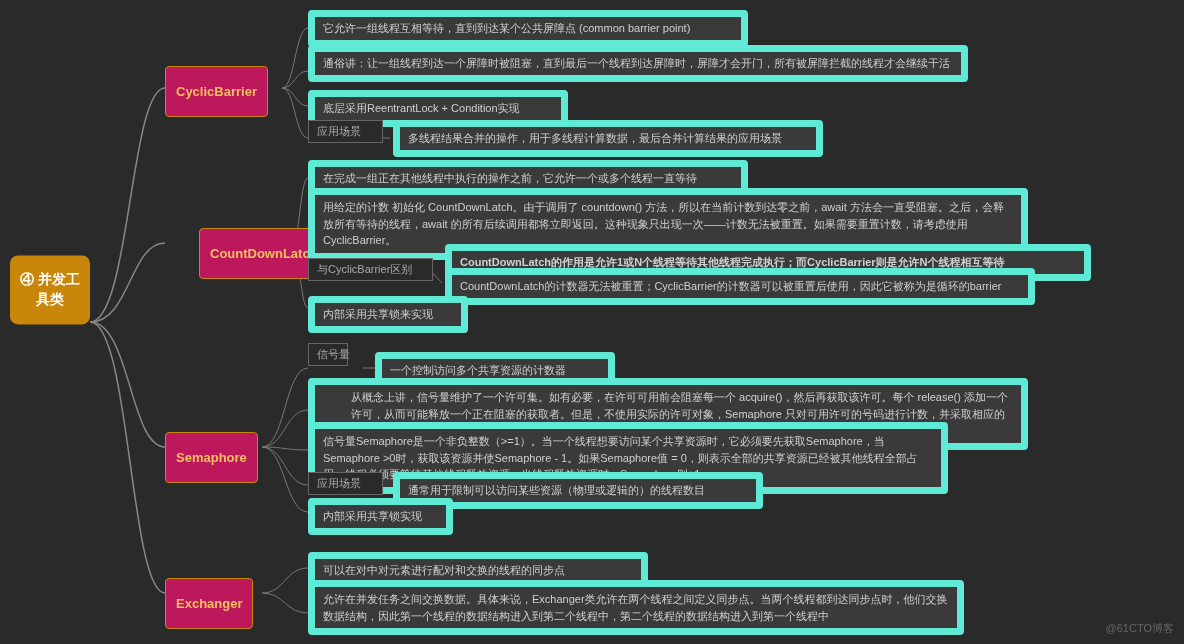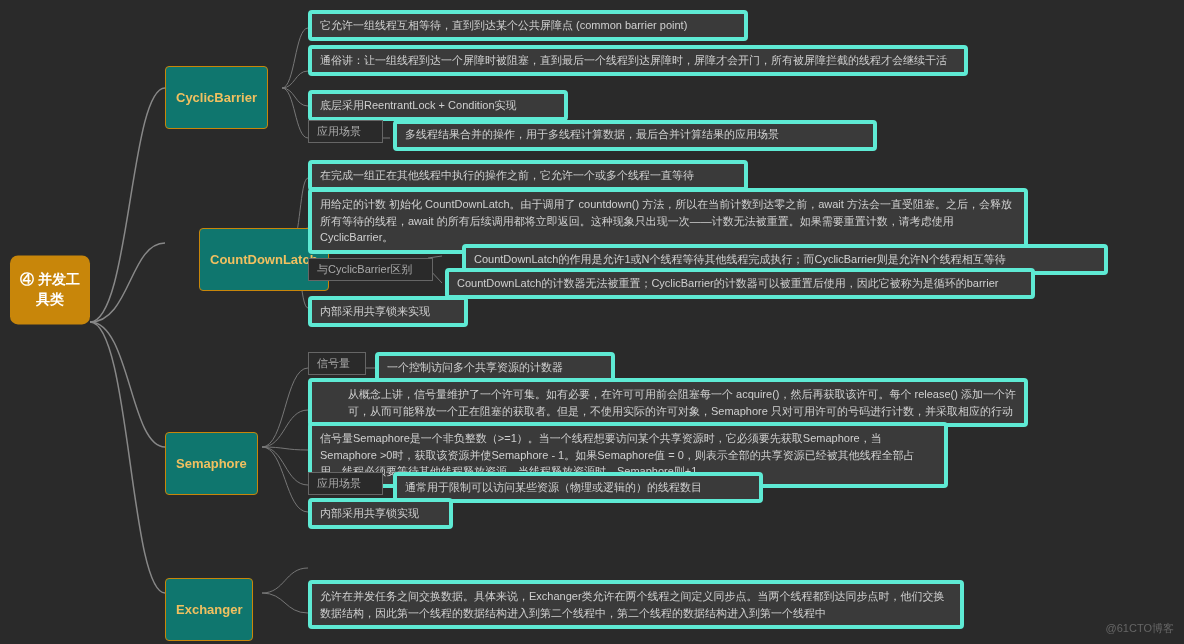--- a/index.html
+++ b/index.html
@@ -43,36 +43,36 @@
       font-size: 14px;
       font-weight: bold;
       color: #fff;
       line-height: 1.4;
       z-index: 10;
     }
 
     
     .l1-node {
       position: absolute;
-      background: #0f766e;
+      background: #be185d;
       border: 1px solid #c8860a;
       border-radius: 4px;
-      padding: 23px 10px;
+      padding: 17px 10px;
       color: #f0c060;
       font-size: 13px;
       font-weight: bold;
       white-space: nowrap;
       z-index: 10;
     }
 
     
     .l2-node {
       position: absolute;
       background: #3a3a3a;
-      border: 4px solid #5eead4;
+      border: 7px solid #5eead4;
       border-radius: 4px;
       padding: 4px 8px;
       color: #d0d0d0;
       font-size: 11px;
       z-index: 10;
       line-height: 1.4;
     }
 
     
     .label-node {
@@ -153,33 +153,34 @@
 
   <div class="l1-node" style="left:165px; top:66px;">CyclicBarrier</div>
   <div class="l1-node" style="left:163px; top:228px;margin-left:36px;">CountDownLatch</div>
   <div class="l1-node" style="left:165px; top:432px;">Semaphore</div>
   <div class="l1-node" style="left:165px; top:578px;">Exchanger</div>
 
   <div class="l2-node" style="left:308px; top:10px; width:440px;">它允许一组线程互相等待，直到到达某个公共屏障点 (common barrier point)</div>
   <div class="l2-node" style="left:308px; top:45px; width:660px;">通俗讲：让一组线程到达一个屏障时被阻塞，直到最后一个线程到达屏障时，屏障才会开门，所有被屏障拦截的线程才会继续干活</div>
   <div class="l2-node" style="left:308px; top:90px; width:260px;">底层采用ReentrantLock + Condition实现</div>
   <div class="label-node" style="left:308px; top:120px; width:75px;">应用场景</div>
-  <div class="l2-node" style="left:393px; top:120px; width:484px;font-family:Liberation Mono, monospace;">多线程结果合并的操作，用于多线程计算数据，最后合并计算结果的应用场景</div>
+  <div class="l2-node" style="left:393px; top:120px; width:430px;">多线程结果合并的操作，用于多线程计算数据，最后合并计算结果的应用场景</div>
 
   <div class="l2-node" style="left:308px; top:160px; width:440px;">在完成一组正在其他线程中执行的操作之前，它允许一个或多个线程一直等待</div>
   <div class="l2-node" style="left:308px; top:188px; width:720px; line-height:1.5;">用给定的计数 初始化 CountDownLatch。由于调用了 countdown() 方法，所以在当前计数到达零之前，await 方法会一直受阻塞。之后，会释放所有等待的线程，await 的所有后续调用都将立即返回。这种现象只出现一次——计数无法被重置。如果需要重置计数，请考虑使用 CyclicBarrier。</div>
   <div class="label-node" style="left:308px; top:258px; width:125px;">与CyclicBarrier区别</div>
-  <div class="l2-node" style="left:462px; top:244px; width:646px;">CountDownLatch的作用是允许1或N个线程等待其他线程完成执行；而CyclicBarrier则是允许N个线程相互等待</div>
+  <div class="l2-node" style="left:445px; top:244px; width:646px;font-weight:bold;">CountDownLatch的作用是允许1或N个线程等待其他线程完成执行；而CyclicBarrier则是允许N个线程相互等待</div>
   <div class="l2-node" style="left:445px; top:268px; width:590px;">CountDownLatch的计数器无法被重置；CyclicBarrier的计数器可以被重置后使用，因此它被称为是循环的barrier</div>
   <div class="l2-node" style="left:308px; top:296px; width:160px;">内部采用共享锁来实现</div>
 
-  <div class="label-node" style="left:308px; top:352px; width:58px;">信号量</div>
+  <div class="label-node" style="left:308px; top:343px; width:40px;">信号量</div>
   <div class="l2-node" style="left:375px; top:352px; width:240px;">一个控制访问多个共享资源的计数器</div>
   <div class="l2-node" style="left:308px; top:378px; width:720px; line-height:1.5;padding-left:36px;">从概念上讲，信号量维护了一个许可集。如有必要，在许可可用前会阻塞每一个 acquire()，然后再获取该许可。每个 release() 添加一个许可，从而可能释放一个正在阻塞的获取者。但是，不使用实际的许可对象，Semaphore 只对可用许可的号码进行计数，并采取相应的行动</div>
   <div class="l2-node" style="left:308px; top:422px; width:640px; line-height:1.5;">信号量Semaphore是一个非负整数（&gt;=1）。当一个线程想要访问某个共享资源时，它必须要先获取Semaphore，当Semaphore &gt;0时，获取该资源并使Semaphore - 1。如果Semaphore值 = 0，则表示全部的共享资源已经被其他线程全部占用，线程必须要等待其他线程释放资源。当线程释放资源时，Semaphore则+1</div>
   <div class="label-node" style="left:308px; top:472px; width:75px;">应用场景</div>
   <div class="l2-node" style="left:393px; top:472px; width:370px;">通常用于限制可以访问某些资源（物理或逻辑的）的线程数目</div>
   <div class="l2-node" style="left:308px; top:498px; width:145px;">内部采用共享锁实现</div>
 
+  <div class="l2-node" style="left:308px; top:552px; width:340px;">可以在对中对元素进行配对和交换的线程的同步点</div>
   <div class="l2-node" style="left:308px; top:580px; width:656px; line-height:1.5;">允许在并发任务之间交换数据。具体来说，Exchanger类允许在两个线程之间定义同步点。当两个线程都到达同步点时，他们交换数据结构，因此第一个线程的数据结构进入到第二个线程中，第二个线程的数据结构进入到第一个线程中</div>
 
   <div class="watermark">@61CTO博客</div>
 </div>
 
 </body></html>

